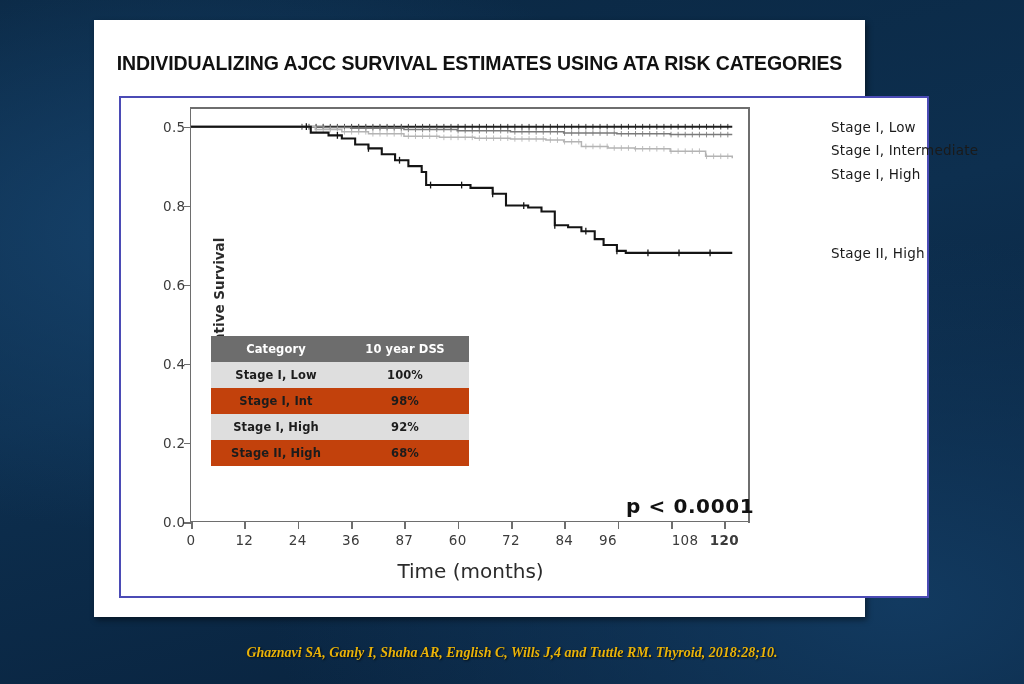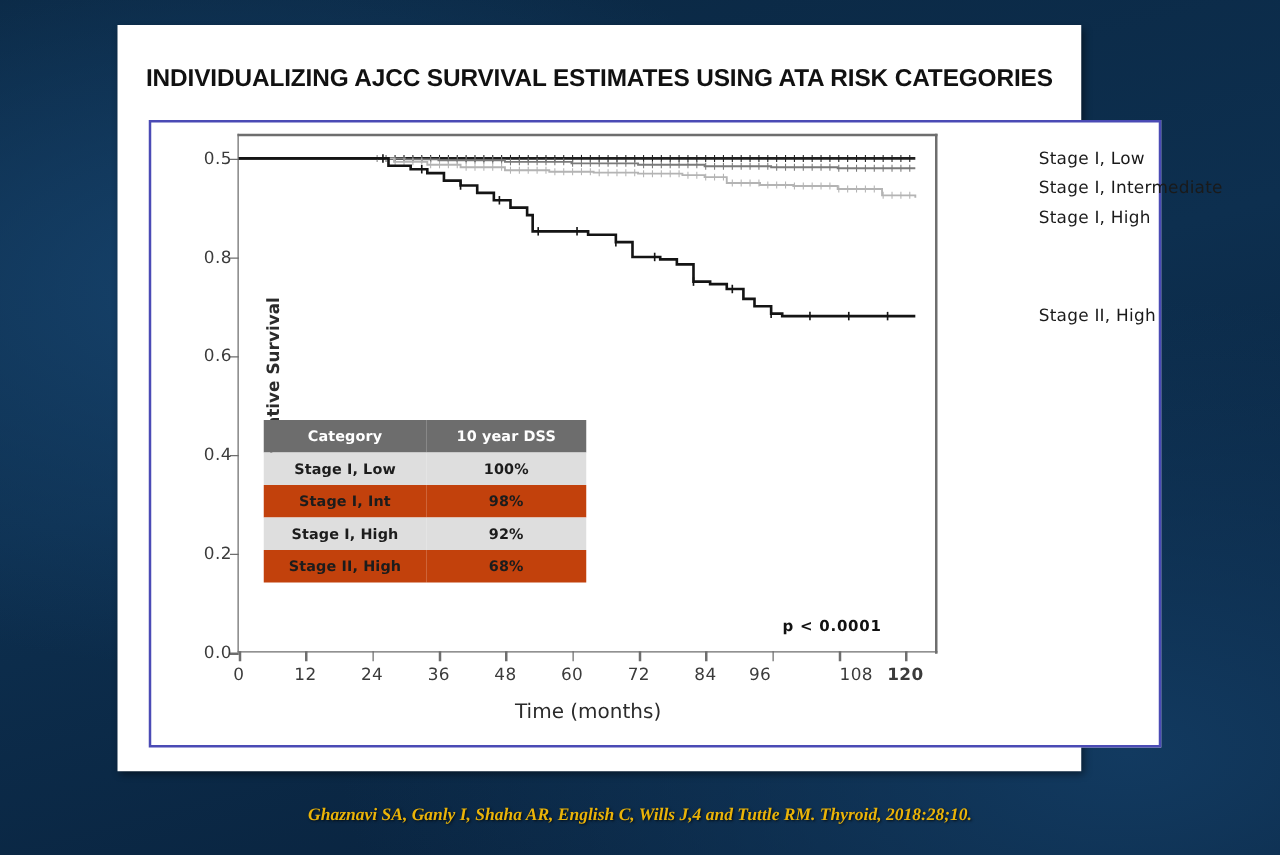--- a/index.html
+++ b/index.html
@@ -71,39 +71,39 @@
   
   .x-tick { position:absolute; top:100%; width:1.5px; height:8px; background:#6e6e6e; }
   .x-label {
     position:absolute; top:calc(100% + 11px); transform:translateX(-50%);
     font-size:13.5px; color:#3b3b3b;
     font-family:"DejaVu Sans", sans-serif; letter-spacing:0.3px;
   }
   #x-axis-title {
     position:absolute; left:50%; top:calc(100% + 38px);
     transform:translateX(-50%);
-    font-size:16px; color:#2b2b2b; white-space:nowrap;
+    font-size:20px; color:#2b2b2b; white-space:nowrap;
     font-family:"DejaVu Sans", sans-serif;
   }
 
   
   #curves { position:absolute; left:0; top:0; width:100%; height:100%; overflow:visible; }
 
   
   #legend { position:absolute; left:640px; top:0; width:175px; height:100%; }
   .legend-entry {
     position:absolute; left:0; transform:translateY(-50%);
     font-size:13.5px; color:#1a1a1a; white-space:nowrap;
     font-family:"DejaVu Sans", sans-serif; letter-spacing:0.2px;
   }
 
   
   #p-value {
     position:absolute; left:505px; top:396px;
-    font-size:12px; font-weight:bold; color:#121212;
+    font-size:20px; font-weight:bold; color:#121212;
     font-family:"DejaVu Sans", sans-serif; letter-spacing:0.6px;
   }
 
   
   #dss-table {
     position:absolute; left:90px; top:238px;
     width:258px; border-collapse:collapse;
     font-family:"DejaVu Sans", sans-serif;
   }
   #dss-table th {
@@ -162,21 +162,21 @@
           <div class="y-label" style="top: 19.7619px;">0.5</div>
           <div class="x-tick" style="left: 0px;"></div>
           <div class="x-label" style="left: 0px;">0</div>
           <div class="x-tick" style="left: 53.3333px;"></div>
           <div class="x-label" style="left: 53.3333px;">12</div>
           <div class="x-tick" style="left: 106.667px;"></div>
           <div class="x-label" style="left: 106.667px;">24</div>
           <div class="x-tick" style="left: 160px;"></div>
           <div class="x-label" style="left: 160px;">36</div>
           <div class="x-tick" style="left: 213.333px;"></div>
-          <div class="x-label" style="left: 213.333px;">48</div>
+          <div class="x-label" style="left: 213.333px;">87</div>
           <div class="x-tick" style="left: 266.667px;"></div>
           <div class="x-label" style="left: 266.667px; text-align: right;">60</div>
           <div class="x-tick" style="left: 320px;"></div>
           <div class="x-label" style="left: 320px;">72</div>
           <div class="x-tick" style="left: 373.333px;"></div>
           <div class="x-label" style="left: 373.333px;">84</div>
           <div class="x-tick" style="left: 426.667px;"></div>
           <div class="x-label" style="left: 406px; margin-left: 11px;">96</div>
           <div class="x-tick" style="left: 480px;"></div>
           <div class="x-label" style="left: 494px;">108</div>

